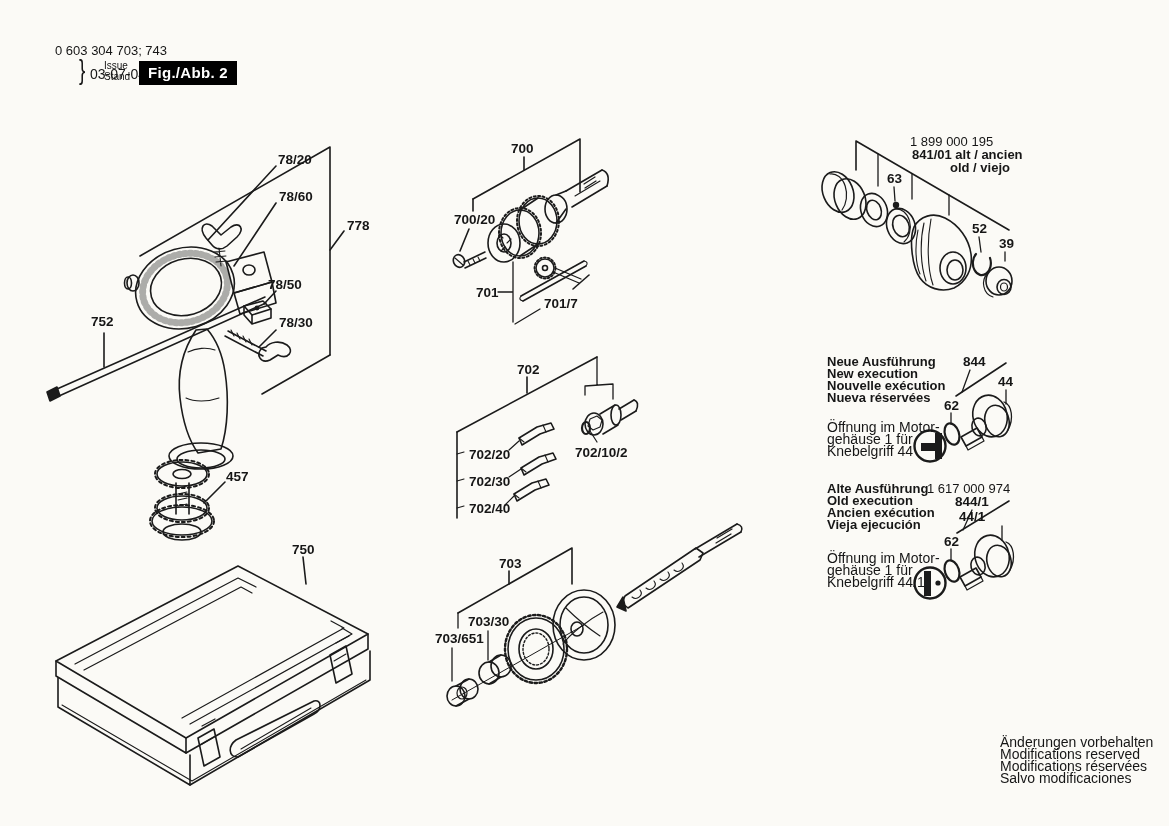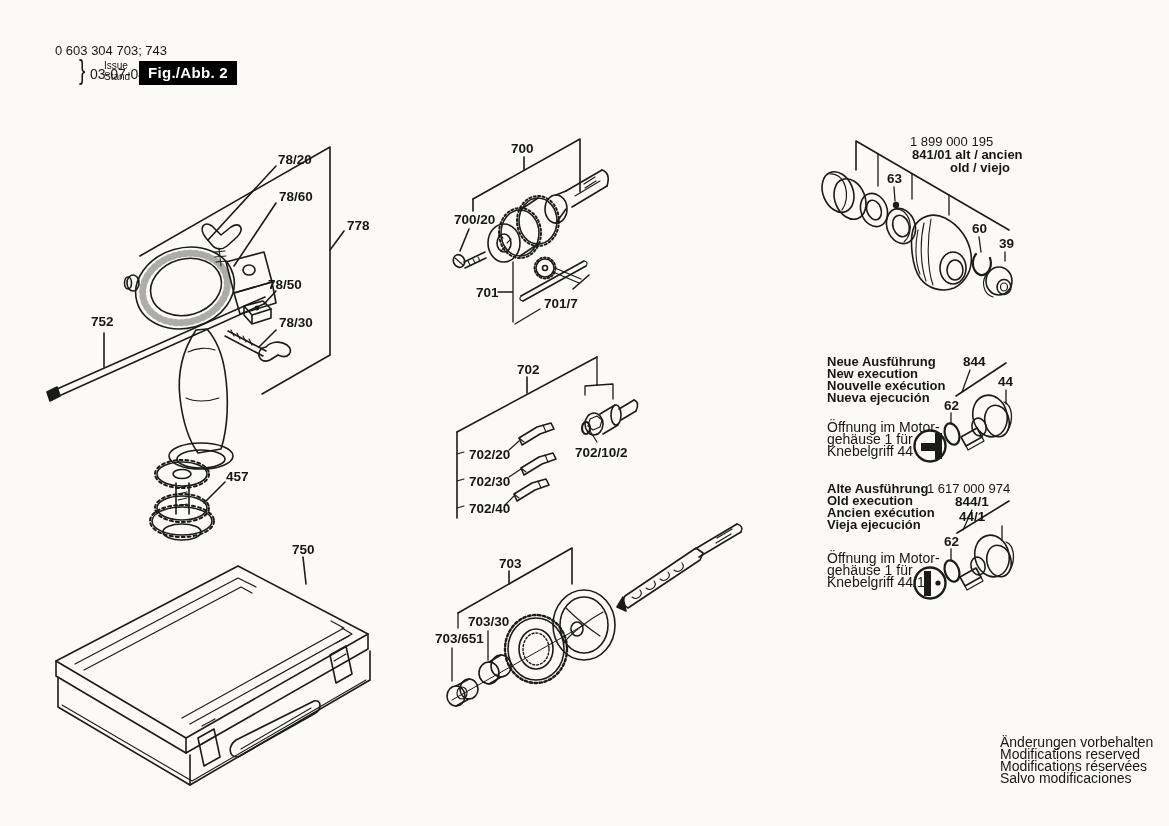--- a/index.html
+++ b/index.html
@@ -290,27 +290,27 @@
 <span class="lb cl" style="left:575px;top:446px">702/10/2</span>
 
 <span class="lb cl" style="left:499px;top:557px">703</span>
 <span class="lb cl" style="left:468px;top:615px">703/30</span>
 <span class="lb cl" style="left:435px;top:632px">703/651</span>
 
 <span class="lb t13" style="left:910px;top:135px">1 899 000 195</span>
 <span class="lb t13b" style="left:912px;top:148px">841/01 alt / ancien</span>
 <span class="lb t13b" style="left:950px;top:161px">old / viejo</span>
 <span class="lb cl" style="left:887px;top:172px">63</span>
-<span class="lb cl" style="left:972px;top:222px">60</span>
+<span class="lb cl" style="left:972px;top:222px">52</span>
 <span class="lb cl" style="left:999px;top:237px">39</span>
 
 <span class="lb t13b" style="left:827px;top:355px">Neue Ausführung</span>
 <span class="lb t13b" style="left:827px;top:367px">New execution</span>
 <span class="lb t13b" style="left:827px;top:379px">Nouvelle exécution</span>
-<span class="lb t13b" style="left:827px;top:391px">Nueva ejecución</span>
+<span class="lb t13b" style="left:827px;top:391px">Nueva réservées</span>
 <span class="lb cl" style="left:963px;top:355px">844</span>
 <span class="lb cl" style="left:998px;top:375px">44</span>
 <span class="lb cl" style="left:944px;top:399px">62</span>
 <span class="lb t11" style="left:827px;top:420px">Öffnung im Motor-</span>
 <span class="lb t11" style="left:827px;top:432px">gehäuse 1 für</span>
 <span class="lb t11" style="left:827px;top:444px">Knebelgriff 44</span>
 
 <span class="lb t13b" style="left:827px;top:482px">Alte Ausführung</span>
 <span class="lb t13" style="left:927px;top:482px">1 617 000 974</span>
 <span class="lb t13b" style="left:827px;top:494px">Old execution</span>

